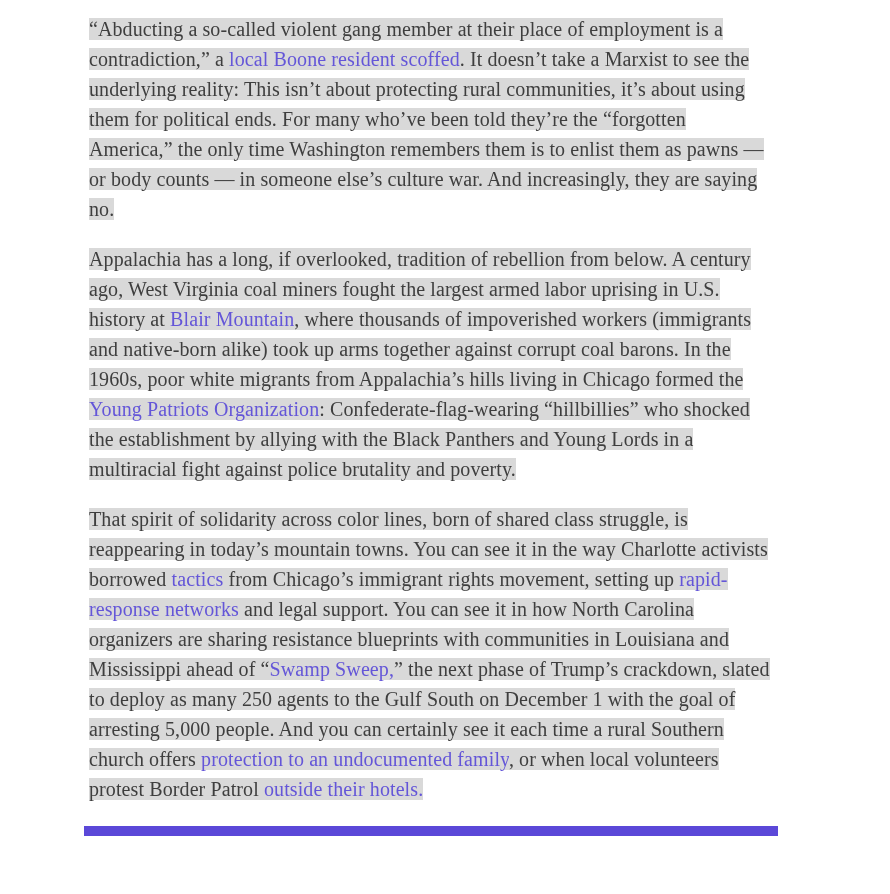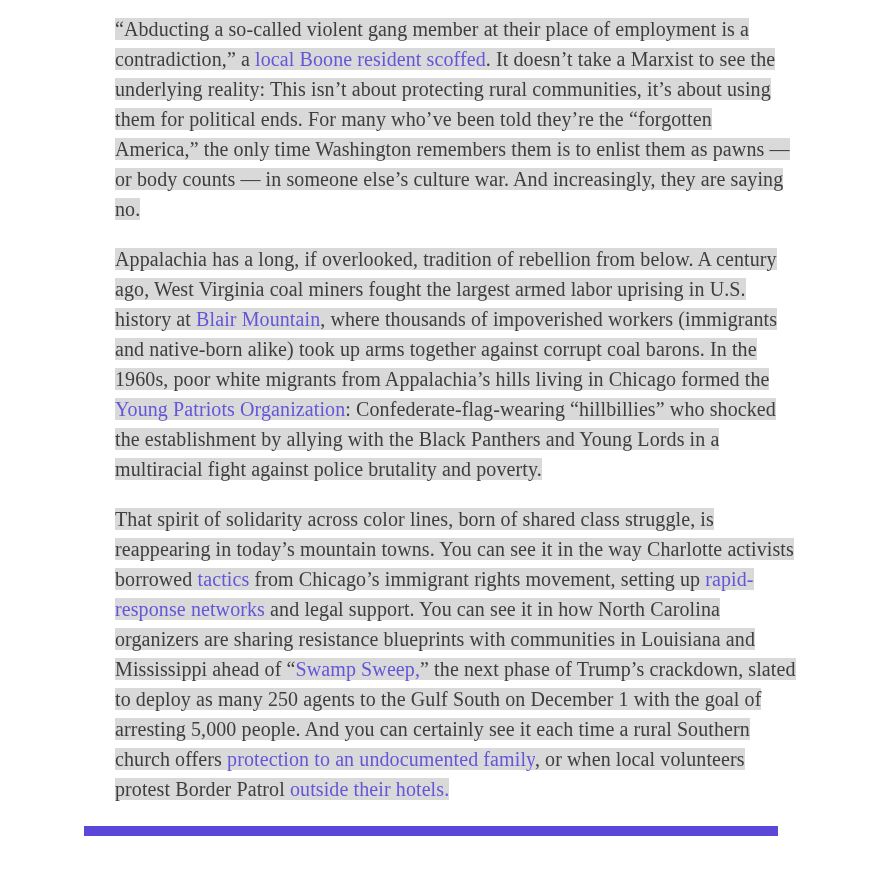--- a/index.html
+++ b/index.html
@@ -10,21 +10,21 @@
   }
   .page {
     width: 890px;
     height: 894px;
     overflow: hidden;
     background: #ffffff;
     position: relative;
   }
   .article {
     width: 682px;
-    margin-left: 115px;
+    margin-left: 89px;
     padding-top: 14px;
     font-size: 20px;
     line-height: 30px;
     color: #3e3e3e;
     letter-spacing: 0.1px;
   }
   .article p {
     margin: 0 0 20px 0;
   }
   .seg {

